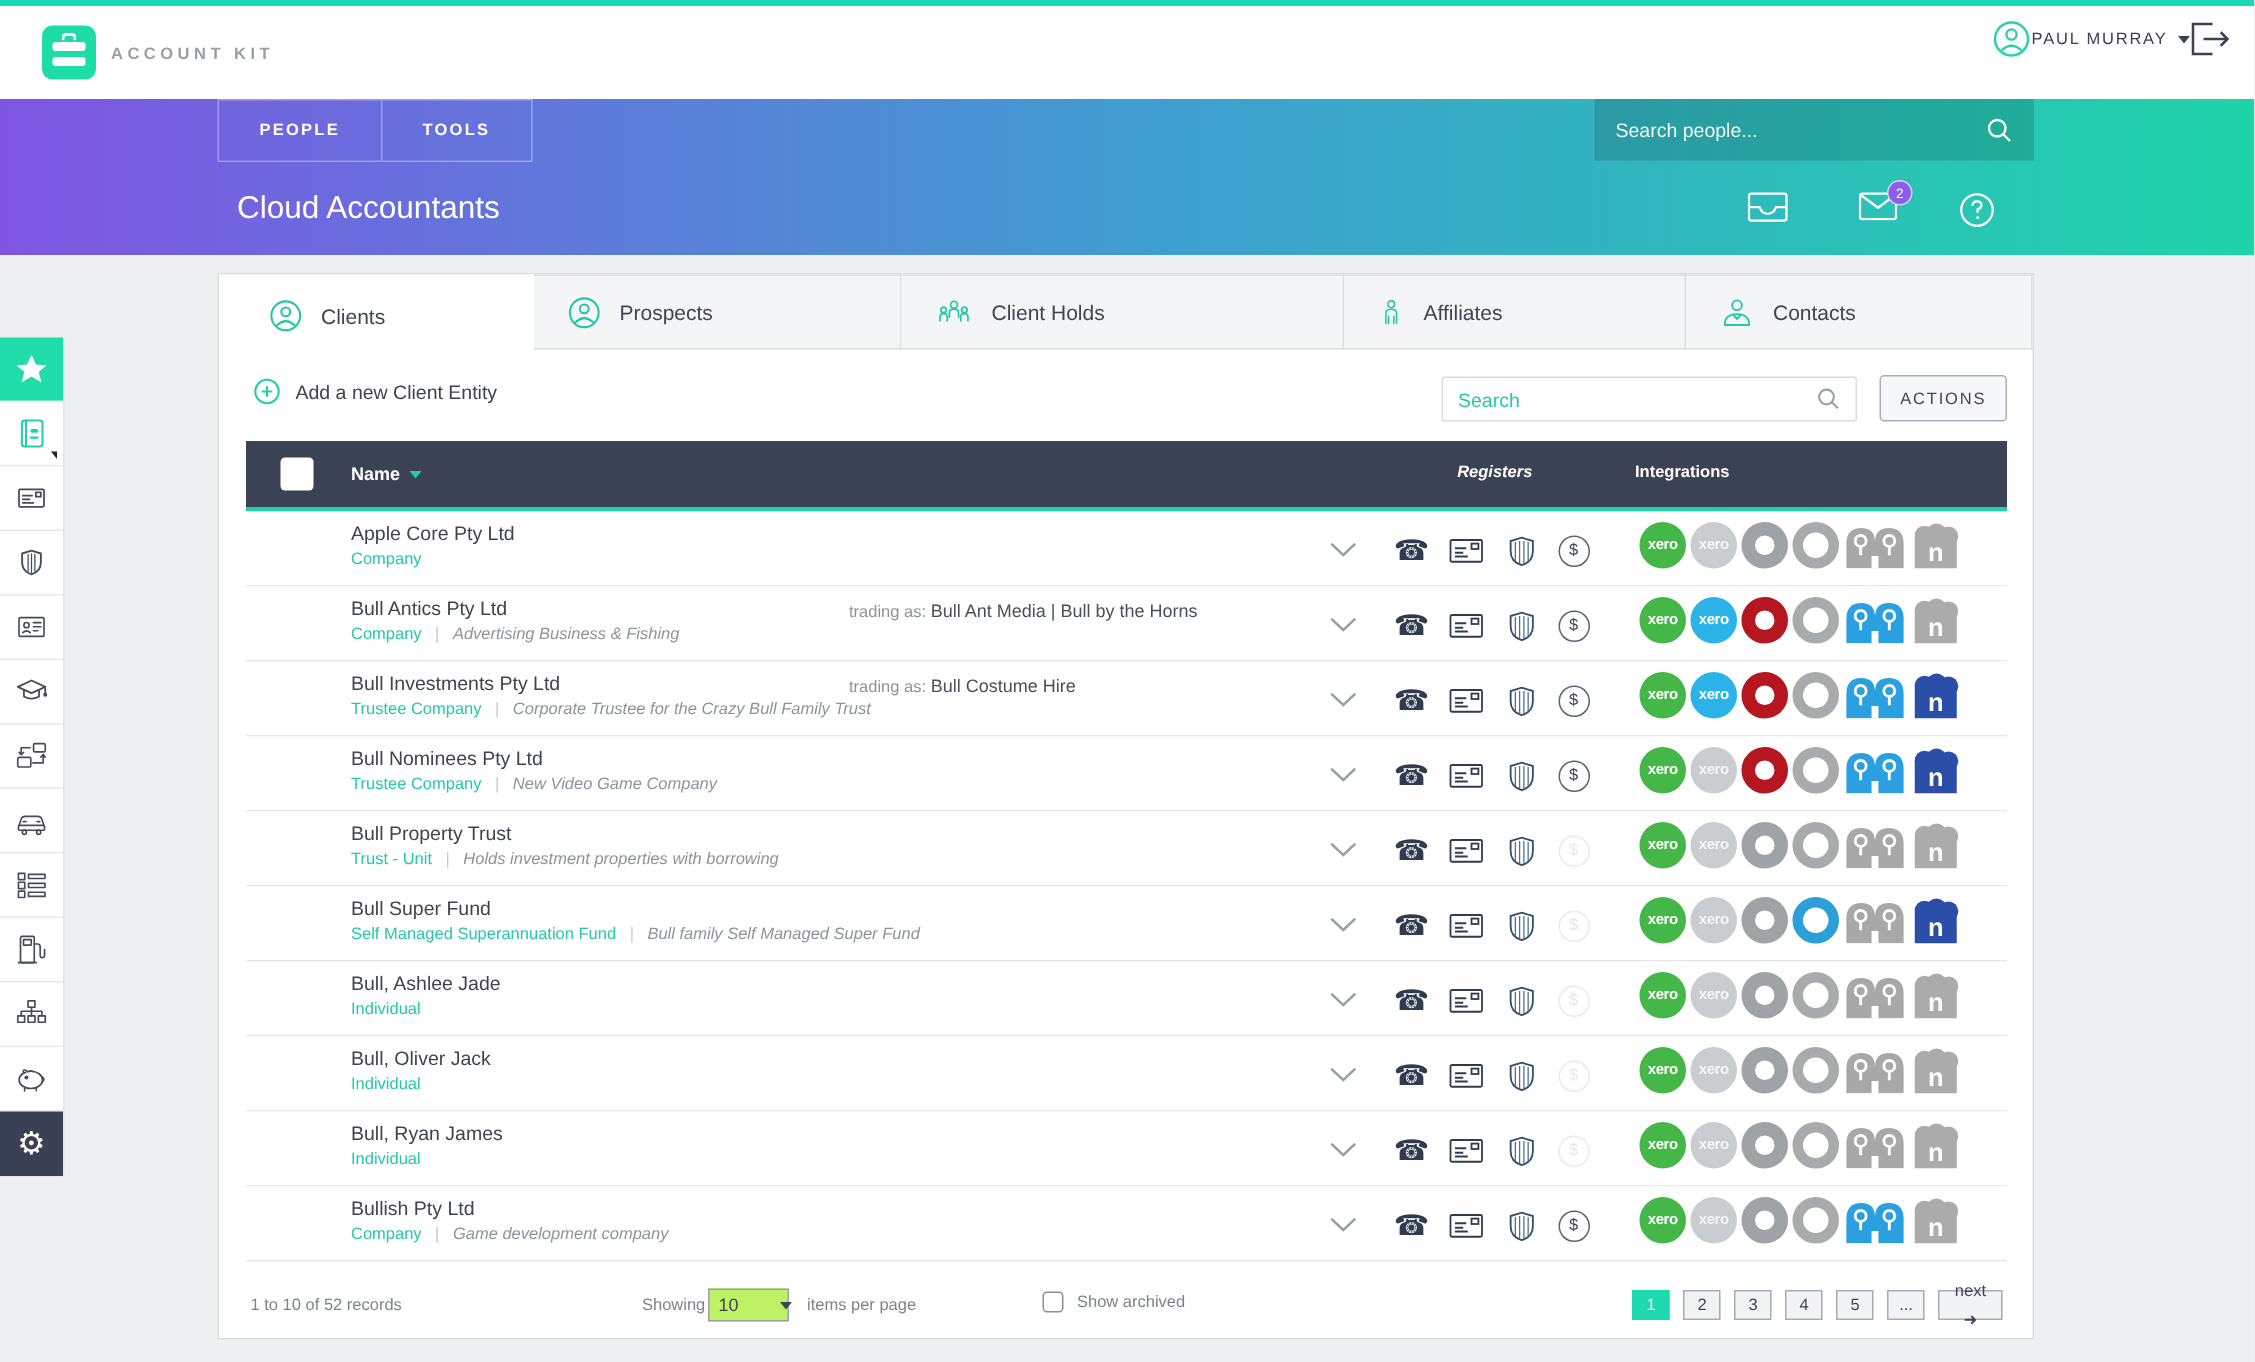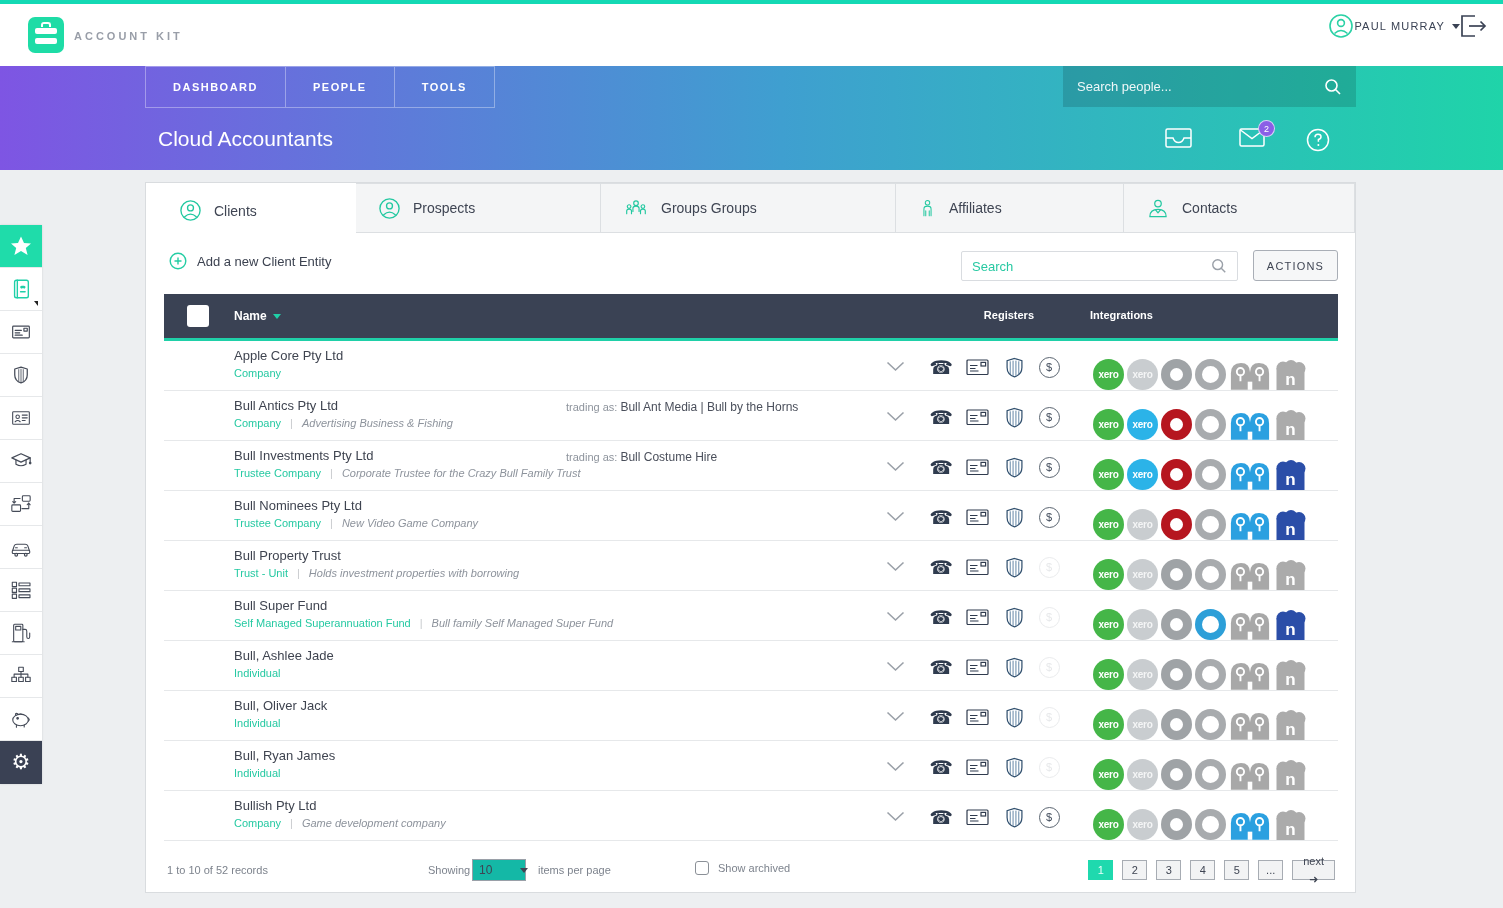--- a/index.html
+++ b/index.html
@@ -62,53 +62,53 @@
   .actions-btn { position:absolute; left:1107px; top:67px; width:85px; height:31px; background:#f6f7f8;
     border:1px solid #a9aeb6; border-radius:3px; font-size:11px; letter-spacing:1.2px; color:#3f4553;
     display:flex; align-items:center; justify-content:center; cursor:pointer; }
   
   .tbl { position:absolute; left:18px; top:111px; width:1174px; }
   .thead { position:relative; height:44px; background:#3a4254; color:#fff; }
   .thead::after { content:""; position:absolute; left:0; bottom:-3px; width:100%; height:3px; background:#1fd0a8; }
   .th-check { position:absolute; left:23px; top:11px; width:22px; height:22px; background:#fff; border-radius:3px; cursor:pointer; }
   .th-name { position:absolute; left:70px; top:15px; font-size:12px; font-weight:bold; display:flex; gap:6px; align-items:center; cursor:pointer; }
   .sort-caret { width:0; height:0; border-left:4px solid transparent; border-right:4px solid transparent; border-top:5px solid #1fd0a8; }
-  .th-reg { position:absolute; left:795px; top:15px; width:75px; text-align:right; font-size:11px; font-weight:bold; }
+  .th-reg { position:absolute; left:795px; top:15px; width:75px; text-align:center; font-size:11px; font-weight:bold;font-style:italic; }
   .th-int { position:absolute; left:926px; top:15px; font-size:11px; font-weight:bold; }
   .rows { margin-top:3px; }
   .row { position:relative; height:50px; border-bottom:1px solid #e6e8ea; background:#fff; }
   .r-name { position:absolute; left:70px; top:7px; font-size:13px; color:#3f4450; cursor:pointer; }
   .r-meta { position:absolute; left:70px; top:26px; font-size:11px; display:flex; gap:9px; align-items:baseline; }
   .r-type { color:#25c9a2; cursor:pointer; }
   .r-sep { color:#c7cacd; }
   .r-desc { font-style:italic; color:#8d939c; }
   .r-trading { position:absolute; left:402px; top:9px; font-size:11px; color:#8d939c; }
   .r-trading b { font-weight:normal; font-size:12px; color:#4a4f5b; }
   .r-chevron { position:absolute; left:722px; top:20px; cursor:pointer; }
   .reg-ic { position:absolute; top:14px; width:24px; height:24px; display:flex; align-items:center; justify-content:center; cursor:pointer; }
   .reg-phone { left:765px; font-family:"DejaVu Sans", sans-serif; font-size:19px; color:#2f3b4e; line-height:1; }
   .reg-mail  { left:801px; }
   .reg-shield{ left:838px; }
   .reg-fee   { left:873px; }
   .fee-circle { width:21px; height:21px; border:1.4px solid #5a6470; border-radius:50%;
     display:flex; align-items:center; justify-content:center; font-size:11px; color:#3f4a5a; }
   .reg-off { opacity:.13; }
-  .integs { position:absolute; left:929px; top:18px; display:flex; gap:3px; align-items:center; }
+  .integs { position:absolute; left:929px; top:7px; display:flex; gap:3px; align-items:center; }
   .ig { width:31px; height:31px; border-radius:50%; display:flex; align-items:center; justify-content:center;
     font-size:10px; font-weight:bold; color:#fff; letter-spacing:-.3px; cursor:pointer; }
   .ig.ring { border:9px solid #9fa3a6; background:#fff; }
   .ig.ring2 { border:7px solid #a8abae; background:#fff; }
   .ig-wide { width:42px; height:31px; border-radius:0; cursor:pointer; }
   .ig-n { width:33px; height:31px; border-radius:0; cursor:pointer; }
   .ig-off-txt { color:rgba(255,255,255,.8); }
   
   .tfoot { position:absolute; left:0; top:668px; width:1211px; height:40px; font-size:11px; color:#7d838d; }
   .records { position:absolute; left:21px; top:13px; }
   .showing-lbl { position:absolute; left:282px; top:13px; }
-  .pp-select { position:absolute; left:326px; top:8px; width:54px; height:22px; background:#14b8a6;
+  .pp-select { position:absolute; left:326px; top:8px; width:54px; height:22px; background:#bef264;
     border:1px solid #9aa0a8; display:flex; align-items:center; justify-content:space-between;
     padding:0 6px; color:#3f4553; font-size:12px; cursor:pointer;gap:28px; }
   .pp-select .caret-dn { border-top-color:#3f4553; }
   .pp-suffix { position:absolute; left:392px; top:13px; }
   .arch { position:absolute; left:549px; top:10px; display:flex; align-items:center; gap:9px; cursor:pointer; }
   .arch-box { width:14px; height:14px; border:1px solid #8b9097; border-radius:3px; background:#fff; }
   .pager { position:absolute; right:22px; top:9px; display:flex; gap:9px; }
   .pg { min-width:25px; height:20px; padding:0 6px; background:#f2f3f4; border:1px solid #a7acb3;
     display:flex; align-items:center; justify-content:center; font-size:11px; color:#3f4553; cursor:pointer; }
   .pg.active { background:#1fd9ae; border-color:#1fd9ae; color:#e9fffa; }
@@ -145,21 +145,20 @@
           <path d="M15 2 H2 V22 H15"></path>
             <path d="M9 12 H25"></path>
             <path d="M20.5 7.5 L25 12 L20.5 16.5"></path>
         </svg>
       </span>
     </div>
   </div>
 
   <div class="band">
     <div class="navrow" id="navrow">
-        <div class="navtab">DASHBOARD</div>
         <div class="navtab">PEOPLE</div>
         <div class="navtab">TOOLS</div>
       </div>
     <div class="searchpeople">
       <input placeholder="Search people..." style="">
       <span>
         <svg width="18" height="18" viewBox="0 0 18 18" fill="none" stroke="#fff" stroke-width="1.6">
           <circle cx="7.5" cy="7.5" r="5.5"></circle>
             <path d="M11.5 11.5 L16 16"></path>
         </svg>
@@ -341,21 +340,21 @@
           <span>
             <svg width="26" height="23" viewBox="0 0 24 24" fill="none" stroke="#22c8a0" stroke-width="1.2" stroke-linejoin="round" stroke-linecap="round">
               <circle cx="12" cy="6.5" r="2.4"></circle>
               <path d="M8.8 15 V11.8 Q8.8 9.5 12 9.5 Q15.2 9.5 15.2 11.8 V15"></path>
               <circle cx="4.8" cy="10" r="1.9"></circle>
               <path d="M2.3 17.5 V14.7 Q2.3 12.6 4.8 12.6 Q7.3 12.6 7.3 14.7 V17.5"></path>
               <circle cx="19.2" cy="10" r="1.9"></circle>
               <path d="M16.7 17.5 V14.7 Q16.7 12.6 19.2 12.6 Q21.7 12.6 21.7 14.7 V17.5"></path>
             </svg>
           </span>
-          <span>Groups Groups</span>
+          <span>Client Holds</span>
         </div>
         <div class="tab" style="width: 228px;">
           <span>
             <svg width="19" height="23" viewBox="0 0 24 24" fill="none" stroke="#22c8a0" stroke-width="1.3" stroke-linejoin="round" stroke-linecap="round">
               <circle cx="12" cy="4.8" r="2.8"></circle>
               <path d="M7.5 21 V12.5 Q7.5 9 12 9 Q16.5 9 16.5 12.5 V21 M9.8 15 V21 M14.2 15 V21"></path>
             </svg>
           </span>
           <span>Affiliates</span>
         </div>

